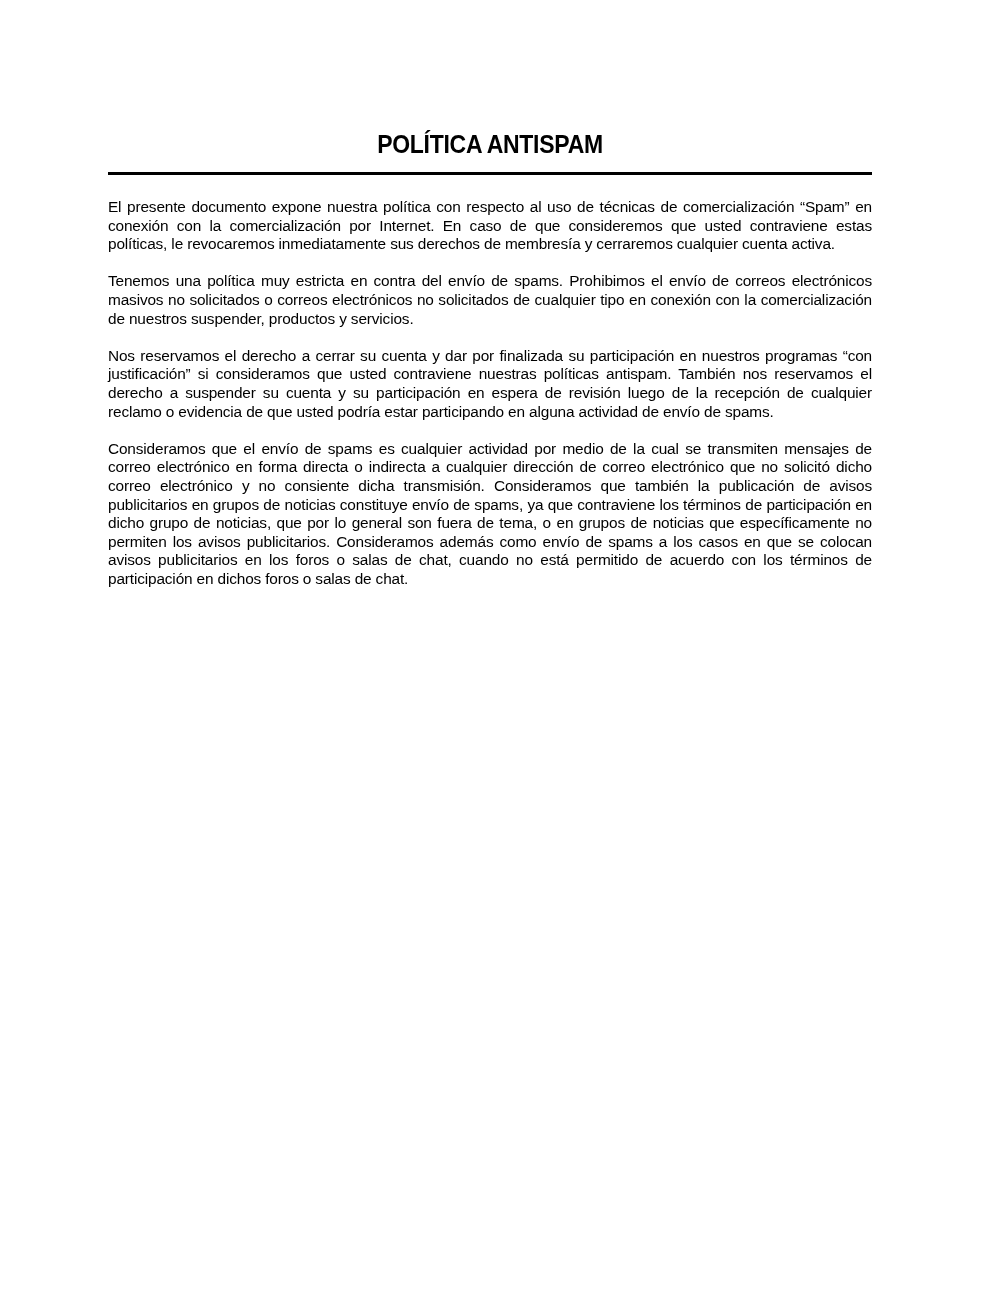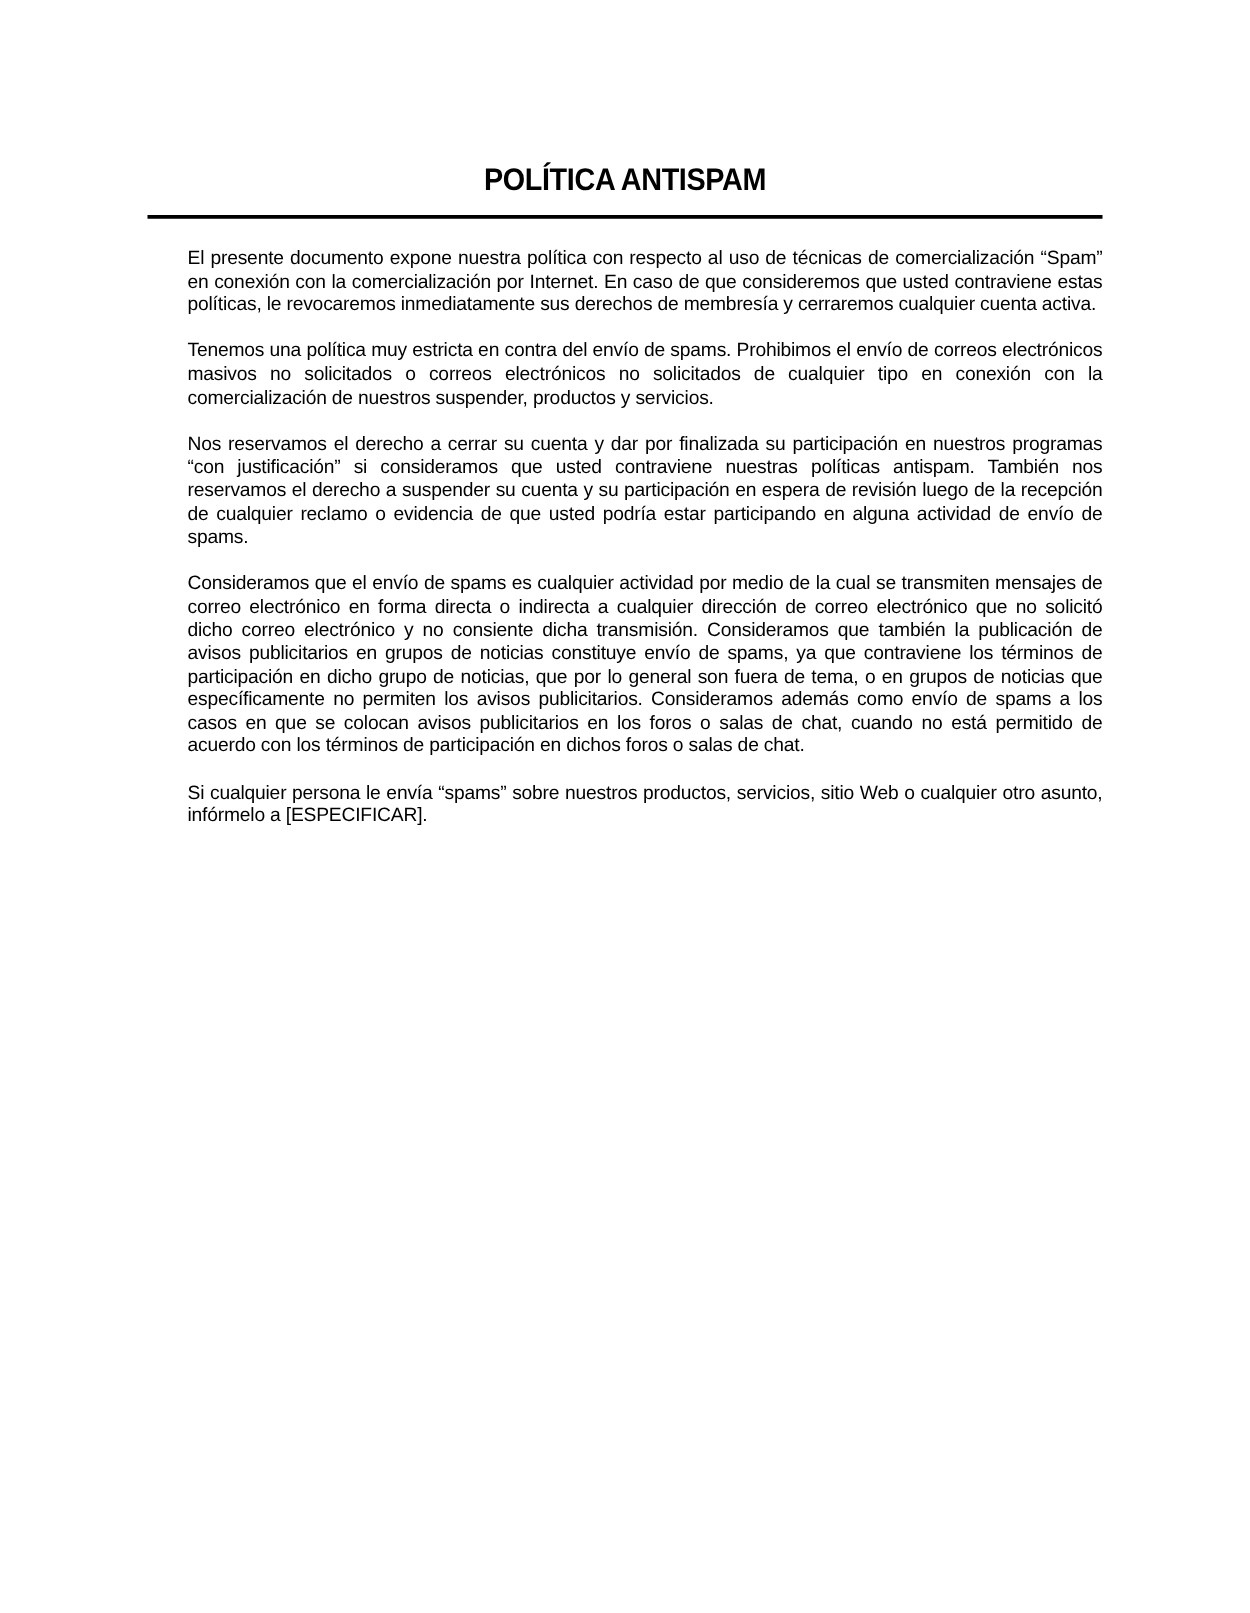--- a/index.html
+++ b/index.html
@@ -10,21 +10,21 @@
     body {
       width: 1000px;
       height: 1290px;
       position: relative;
       overflow: hidden;
       font-family: "Liberation Sans", sans-serif;
       color: #000000;
     }
     .page {
       position: absolute;
-      left: 118px;
+      left: 108px;
       top: 126px;
       width: 764px;
     }
     .title {
       margin: 0;
       text-align: center;
       font-weight: bold;
       font-size: 25px;
       line-height: 36px;
       letter-spacing: -0.3px;
@@ -32,21 +32,20 @@
       transform-origin: center;
     }
     .rule {
       margin-top: 10px;
       height: 3px;
       background: #000000;
       border: 0;
     }
     .body {
       margin-top: 23px;
-      margin-left: 32px;
     }
     .para {
       margin: 0 0 18.6px 0;
       font-size: 15.4px;
       line-height: 18.6px;
       text-align: justify;
       text-align-last: left;
       letter-spacing: -0.15px;
     }
   </style>
@@ -54,15 +53,14 @@
 <body>
 
 <div class="page">
   <h1 class="title">POLÍTICA ANTISPAM</h1>
   <div class="rule"></div>
   <div class="body">
     <p class="para">El presente documento expone nuestra política con respecto al uso de técnicas de comercialización “Spam” en conexión con la comercialización por Internet. En caso de que consideremos que usted contraviene estas políticas, le revocaremos inmediatamente sus derechos de membresía y cerraremos cualquier cuenta activa.</p>
     <p class="para">Tenemos una política muy estricta en contra del envío de spams. Prohibimos el envío de correos electrónicos masivos no solicitados o correos electrónicos no solicitados de cualquier tipo en conexión con la comercialización de nuestros suspender, productos y servicios.</p>
     <p class="para">Nos reservamos el derecho a cerrar su cuenta y dar por finalizada su participación en nuestros programas “con justificación” si consideramos que usted contraviene nuestras políticas antispam. También nos reservamos el derecho a suspender su cuenta y su participación en espera de revisión luego de la recepción de cualquier reclamo o evidencia de que usted podría estar participando en alguna actividad de envío de spams.</p>
     <p class="para">Consideramos que el envío de spams es cualquier actividad por medio de la cual se transmiten mensajes de correo electrónico en forma directa o indirecta a cualquier dirección de correo electrónico que no solicitó dicho correo electrónico y no consiente dicha transmisión. Consideramos que también la publicación de avisos publicitarios en grupos de noticias constituye envío de spams, ya que contraviene los términos de participación en dicho grupo de noticias, que por lo general son fuera de tema, o en grupos de noticias que específicamente no permiten los avisos publicitarios. Consideramos además como envío de spams a los casos en que se colocan avisos publicitarios en los foros o salas de chat, cuando no está permitido de acuerdo con los términos de participación en dichos foros o salas de chat.</p>
-    <p class="para">Si cualquier persona le envía “spams” sobre nuestros productos, servicios, sitio Web o cualquier otro asunto, infórmelo a [ESPECIFICAR].</p>
   </div>
 </div>
 
 </body></html>

